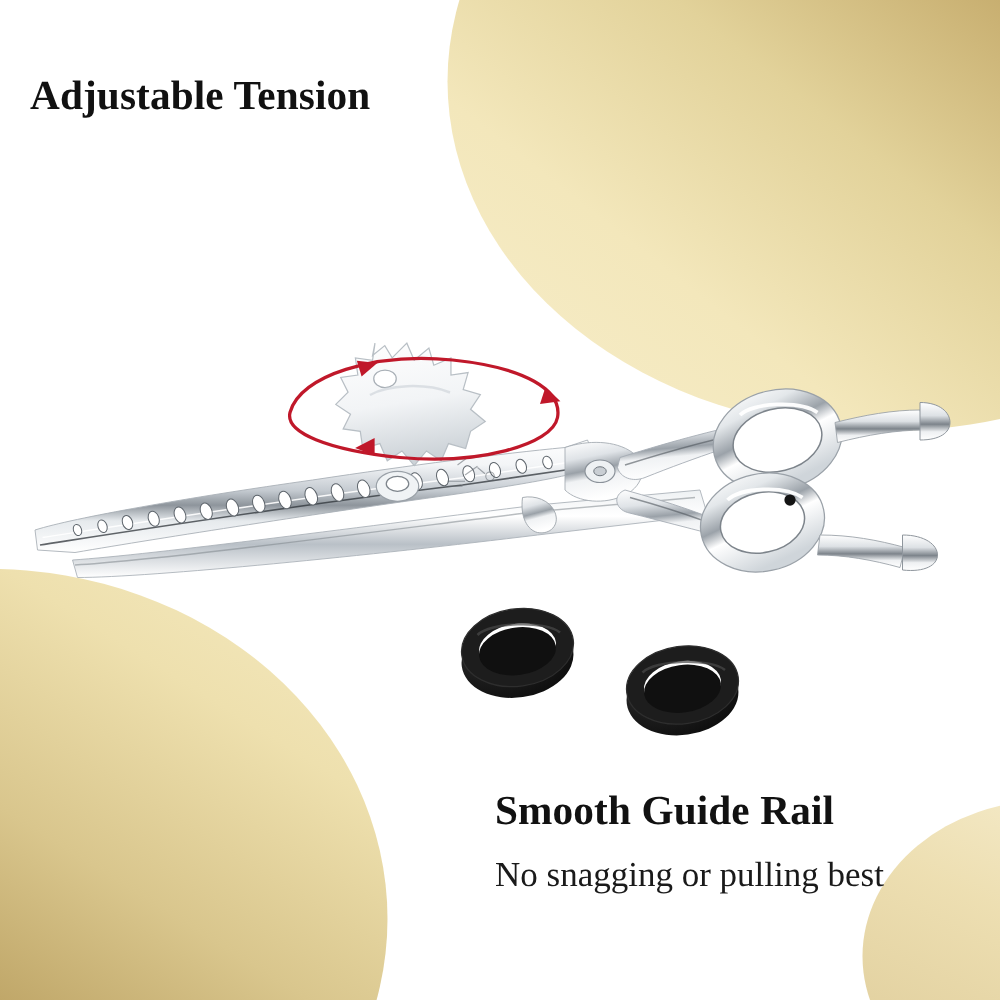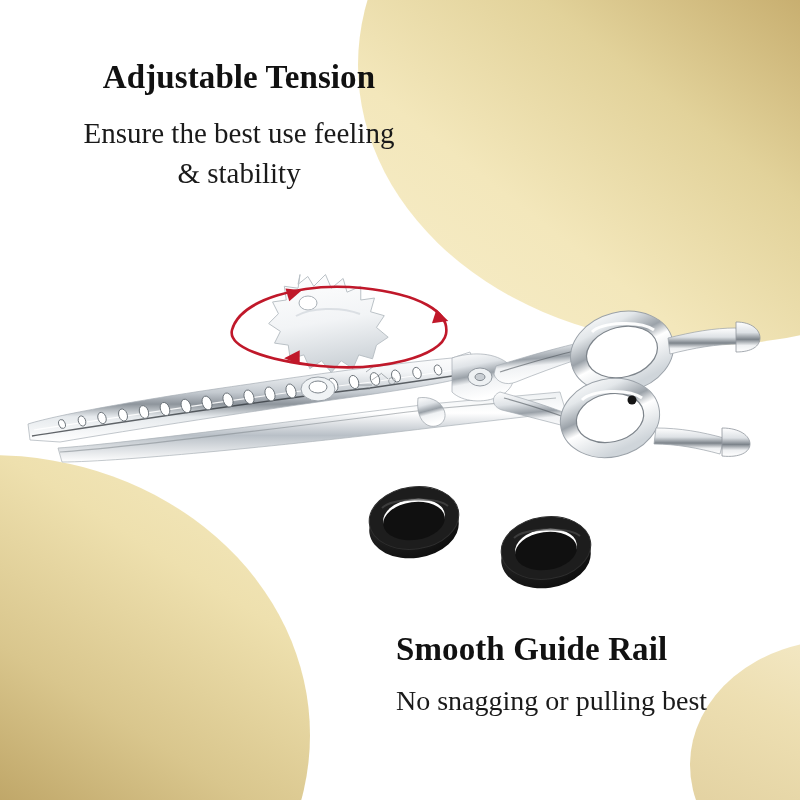--- a/index.html
+++ b/index.html
@@ -30,21 +30,21 @@
     background:linear-gradient(32deg,#8a6f33 0%,#9a7f3f 18%,#b79c5c 38%,#d9c68d 60%,#eee0ae 80%,#f6ecc4 100%);
   }
   #gold-br{
     width:300px;height:250px;
     left:690px;top:640px;
     background:linear-gradient(205deg,#f7eecd 0%,#ead9a4 45%,#d6c084 100%);
     opacity:.85;
   }
 
   
-  .block{position:absolute;text-align:center;}
+  .block{position:absolute;}
   #text-top{left:24px;top:58px;width:430px;}
   #text-bottom{left:396px;top:630px;width:420px;text-align:left;}
 
   .headline{
     font-weight:bold;
     font-size:33px;
     line-height:1.16;
     color:#111111;
     letter-spacing:.1px;
     margin:0;
@@ -245,24 +245,20 @@
         <ellipse cx="546" cy="548" rx="45" ry="31" transform="rotate(-8 546 548)" fill="#1d1d1d" stroke="#2e2e2e" stroke-width="1"></ellipse>
         <ellipse cx="546" cy="548" rx="31" ry="19" transform="rotate(-8 546 548)" fill="#ffffff"></ellipse>
         <ellipse cx="546" cy="551" rx="31" ry="19" transform="rotate(-8 546 551)" fill="#101010"></ellipse>
         <path d="M514,538 C524,528 568,526 580,536" fill="none" stroke="#4a4a4a" stroke-width="2" opacity="0.7"></path>
       </g>
     </svg>
   </div>
 
   <div class="block" id="text-top">
     <h1 class="headline">Adjustable Tension</h1>
-    <p class="subline">
-      <span>Ensure the best use feeling</span><br>
-      <span>&amp; stability</span>
-    </p>
   </div>
 
   <div class="block" id="text-bottom">
     <h2 class="headline">Smooth Guide Rail</h2>
     <p class="subline">
       <span>No snagging or pulling best</span>
     </p>
   </div>
 
 </div>

